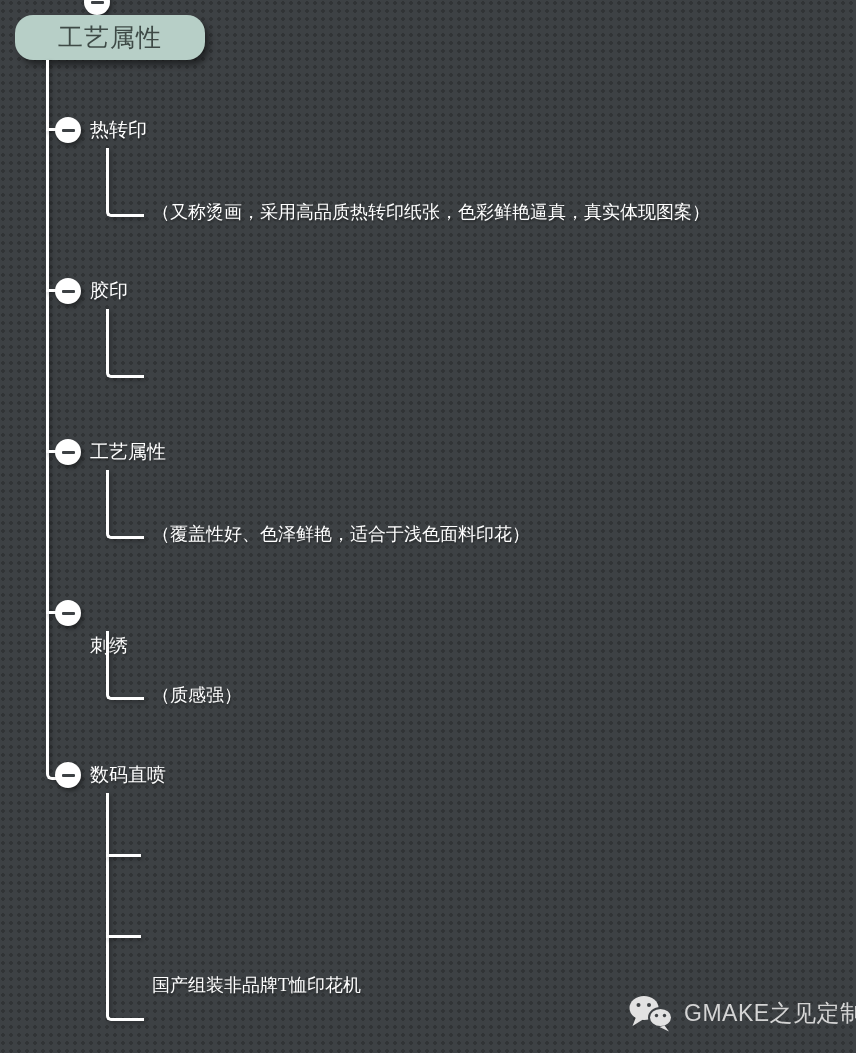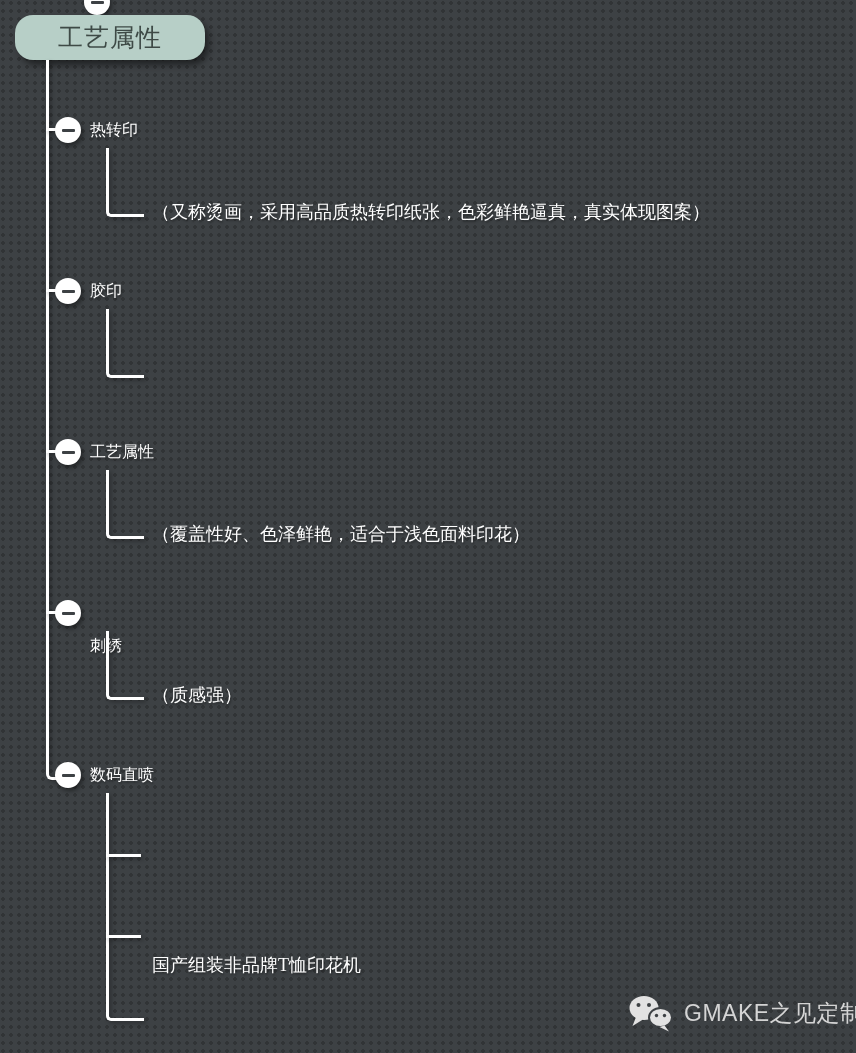--- a/index.html
+++ b/index.html
@@ -44,21 +44,21 @@
     display:flex;align-items:center;justify-content:center;cursor:pointer;
   }
   .collapse-circle .minus{display:block;width:13px;height:3px;background:#3d4144;border-radius:1px;}
   .collapse-circle.top{left:84px;top:-11px;}
   
   .branch-label,.desc-label{
     position:absolute;height:26px;display:flex;align-items:center;
     color:#ffffff;white-space:nowrap;
     text-shadow:1px 2px 2px rgba(0,0,0,.35);
   }
-  .branch-label{left:90px;font-size:16px;font-weight:500;}
+  .branch-label{left:90px;font-size:19px;font-weight:500;}
   .desc-label{left:152px;font-size:18px;font-weight:400;font-family:Liberation Serif, serif;}
   
   .watermark{position:absolute;left:628px;top:995px;display:flex;align-items:center;}
   .watermark svg{display:block;}
   .watermark-label{
     margin-left:10px;color:#d4d4d4;font-size:23px;font-weight:500;
     letter-spacing:.5px;white-space:nowrap;
   }
 </style>
 </head>
@@ -109,21 +109,21 @@
   <div class="elbow" style="top:631px;height:66px"></div>
 
   <div class="desc-label" style="top:199px">（又称烫画，采用高品质热转印纸张，色彩鲜艳逼真，真实体现图案）</div>
   <div class="desc-label" style="top:521px">（覆盖性好、色泽鲜艳，适合于浅色面料印花）</div>
   <div class="desc-label" style="top:682px">（质感强）</div>
 
   <div class="elbow" style="top:793px;height:225px"></div>
   <div class="line sub-tick" style="top:854px"></div>
   <div class="line sub-tick" style="top:935px"></div>
 
-  <div class="desc-label" style="top:952px">国产组装非品牌T恤印花机</div>
+  <div class="desc-label" style="top:972px">国产组装非品牌T恤印花机</div>
 
   <div class="watermark">
     <span>
       <svg width="46" height="37" viewBox="0 0 46 37">
         <g fill="#e2e2e2">
           <ellipse cx="16" cy="13" rx="14.5" ry="12"></ellipse>
           <polygon points="8,22 4.5,31 15,24.5"></polygon>
         </g>
         <circle cx="10.5" cy="10" r="2" fill="#3d4144"></circle>
         <circle cx="21" cy="10" r="2" fill="#3d4144"></circle>

